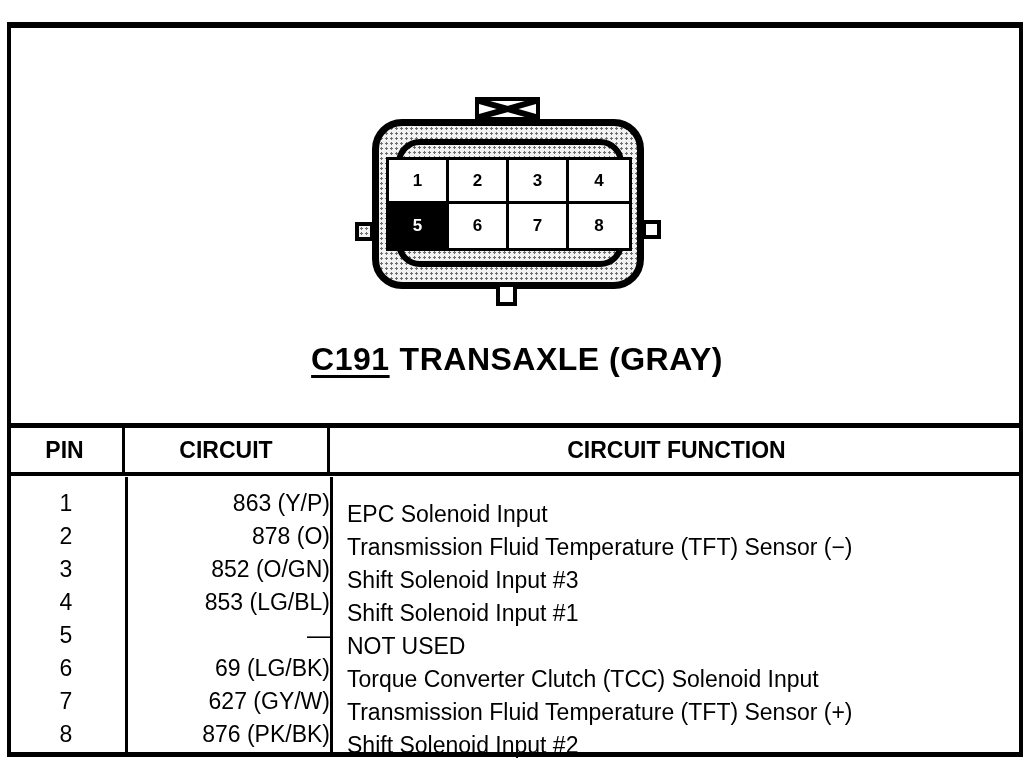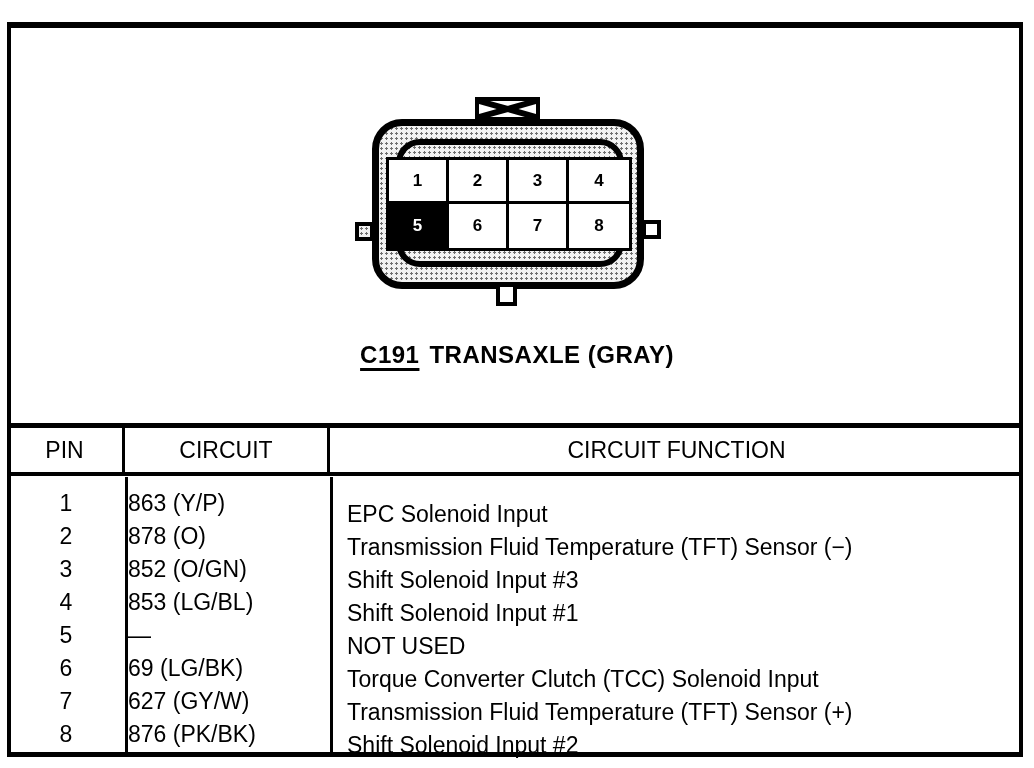--- a/index.html
+++ b/index.html
@@ -52,42 +52,42 @@
   .tab-left  { left:355px; top:222px; }
   .tab-right { left:642px; top:220px; }
   .tab-bottom {
     position:absolute; left:496px; top:287px; width:21px; height:19px;
     border:4px solid #000; border-top:none; box-sizing:border-box;
     background:#fff; z-index:5;
   }
   
   .conn-title {
     position:absolute; left:0; top:341px; width:1034px; text-align:center;
-    font-size:24px; font-weight:bold; letter-spacing:0.5px;
+    font-size:32px; font-weight:bold; letter-spacing:0.5px;
   }
   .conn-title .code {
     text-decoration:underline; text-decoration-thickness:3px;
     text-underline-offset:5px; margin-right:10px;
   }
   
   .thead {
     position:absolute; left:7px; top:423px; width:1016px; height:53px;
     box-sizing:border-box; border-top:5px solid #000; border-bottom:4px solid #000;
     display:grid; grid-template-columns:118px 205px 1fr;
-    font-weight:normal; font-size:23px;
+    font-weight:bold; font-size:23px;
   }
   .th { display:flex; align-items:center; justify-content:center; }
   .th.rule { border-right:3px solid #000; }
   .tcol {
     position:absolute; top:477px; height:275px; box-sizing:border-box;
     font-size:23px; padding-top:10px;
   }
   .tcol .cell { height:33px; line-height:33px; white-space:nowrap; }
   .col-pin      { left:7px;   width:121px; border-right:3px solid #000; text-align:center; }
-  .col-circuit  { left:128px; width:205px; border-right:3px solid #000; text-align:left; }
+  .col-circuit  { left:128px; width:205px; border-right:3px solid #000; text-align:right; }
   .col-function { left:333px; width:690px; padding-left:14px; text-align:left;margin-top:11px; }
 </style>
 </head>
 <body>
 
 <div class="page">
   <div class="frame"></div>
 
   <div>
     <div class="tab-side tab-left stipple"></div>

